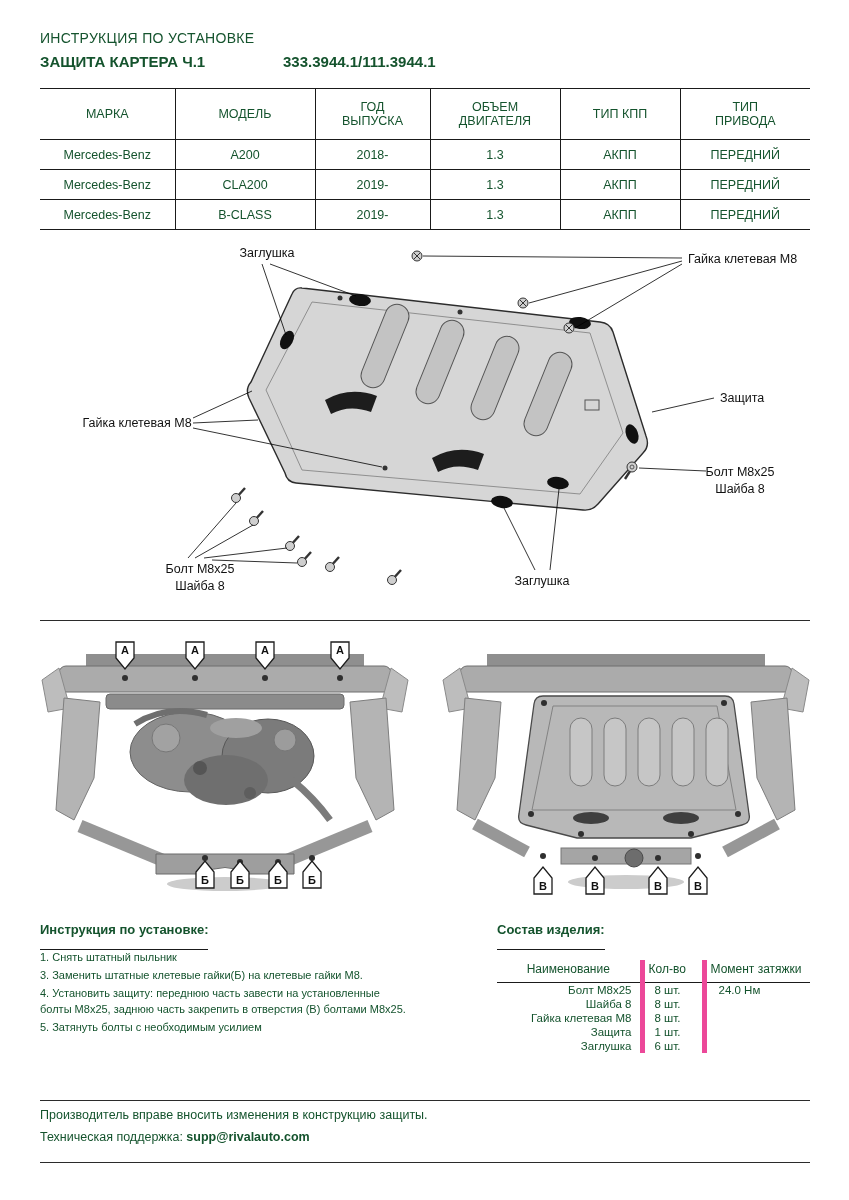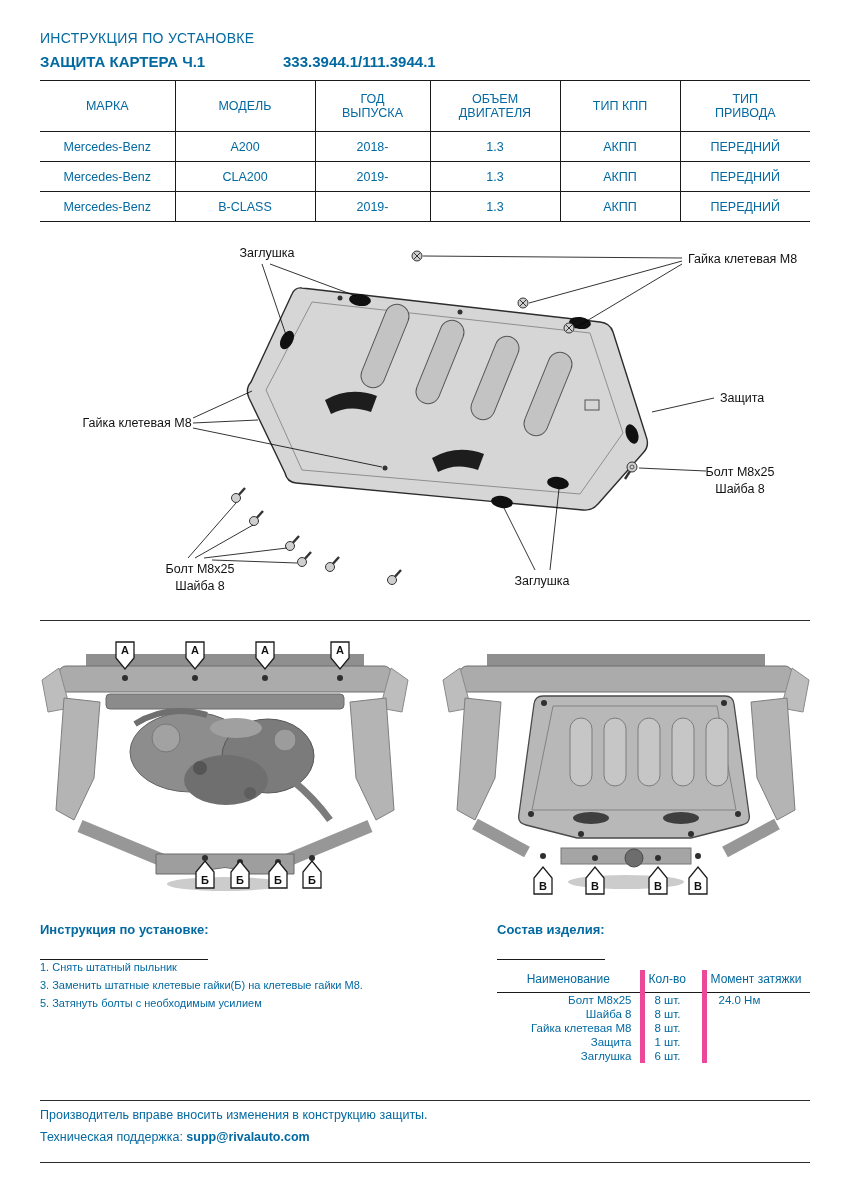--- a/index.html
+++ b/index.html
@@ -1,44 +1,44 @@
 <!DOCTYPE html>
 <html><head>
 <meta charset="utf-8">
 <style>
   html,body { margin:0; padding:0; background:#fff; }
   .page { position:relative; width:849px; height:1200px; background:#fff;
-          font-family:"Liberation Sans", sans-serif; color:#0369a1; overflow:hidden; }
+          font-family:"Liberation Sans", sans-serif; color:#14532d; overflow:hidden; }
 
   
   .hdr1 { position:absolute; left:40px; top:30px; font-size:14px; letter-spacing:.3px; }
   .hdr2 { position:absolute; left:40px; top:53px; font-size:15px; font-weight:bold; display:flex; }
   .hdr2-title { width:243px; }
 
   
-  .spec { position:absolute; left:40px; top:80px; width:770px; border-collapse:collapse; font-size:12.5px; }
+  .spec { position:absolute; left:40px; top:88px; width:770px; border-collapse:collapse; font-size:12.5px; }
   .spec th { font-weight:normal; white-space:pre-line; text-align:center; height:48px;
              border-top:1px solid #1a1a1a; border-bottom:1px solid #1a1a1a; }
   .spec td { text-align:center; height:27px; border-bottom:1px solid #1a1a1a; }
   .spec th + th, .spec td + td { border-left:1px solid #1a1a1a; }
 
   
   .diagram { position:absolute; left:40px; top:240px; width:770px; height:378px; }
   .dlabel { font-size:12.5px; fill:#111; }
 
   .rule { position:absolute; left:40px; width:770px; height:0; border-top:1px solid #2b2b2b; }
 
   
   .photo { position:absolute; top:628px; width:370px; height:278px; }
   .marker { position:absolute; width:24px; height:32px; }
   .mk { fill:#fff; stroke:#1c1c1c; stroke-width:1.3; }
   .marker text { font-size:11px; font-weight:bold; fill:#111; }
 
   
-  .sec-h { font-size:13px; font-weight:bold; display:inline-block; border-bottom:1px solid #1a1a1a; padding-bottom:22px; }
+  .sec-h { font-size:13px; font-weight:bold; display:inline-block; border-bottom:1px solid #1a1a1a; padding-bottom:12px; }
   .instr { position:absolute; left:40px; top:920px; width:368px; }
   .steps { margin-top:0; font-size:11px; line-height:1.38; }
   .step  { margin-bottom:3px; }
 
   .parts { position:absolute; left:497px; top:920px; width:313px; }
   .parts table { border-collapse:collapse; width:100%; margin-top:10px; font-size:11.5px; }
   .parts th { font-size:12px; font-weight:normal; padding:2px 4px 6px; border-bottom:1px solid #1a1a1a; text-align:left; }
   .parts th:first-child { text-align:center; }
   .parts th + th, .parts td + td { border-left:5px solid #ec4899; }
   .parts td { padding:1px 4px; }
@@ -336,20 +336,21 @@
         <polygon class="mk" points="3,30 3,14 12,3 21,14 21,30"></polygon>
         <text x="12" y="26" text-anchor="middle">В</text>
       </svg>
   </div>
 
   <div class="instr">
     <div class="sec-h">Инструкция по установке:</div>
     <div class="steps">
       <div class="step">1. Снять штатный пыльник</div>
       <div class="step">3. Заменить штатные клетевые гайки(Б) на клетевые гайки М8.</div>
+      <div class="step">4. Установить защиту: переднюю часть завести на установленные болты М8х25, заднюю часть закрепить в отверстия (В) болтами М8х25.</div>
       <div class="step">5. Затянуть болты с необходимым усилием</div>
     </div>
   </div>
 
   <div class="parts">
     <div class="sec-h">Состав изделия:</div>
     <table>
       <colgroup>
           <col style="width:145px">
           <col style="width:62px">

